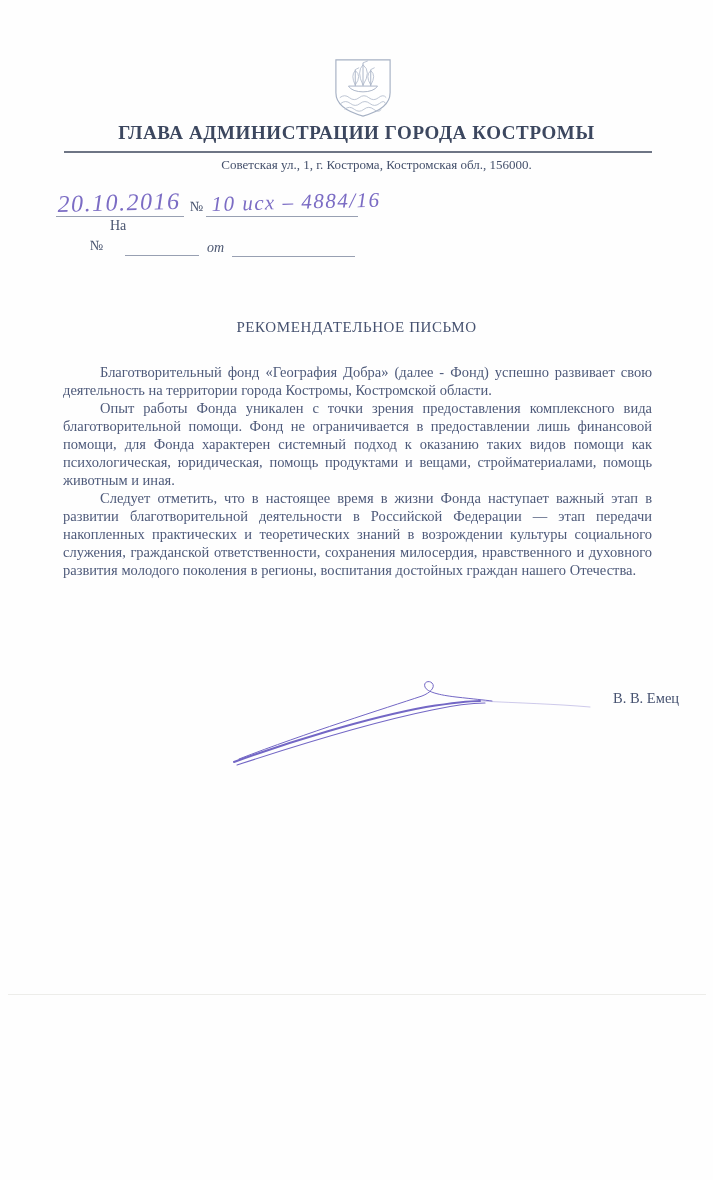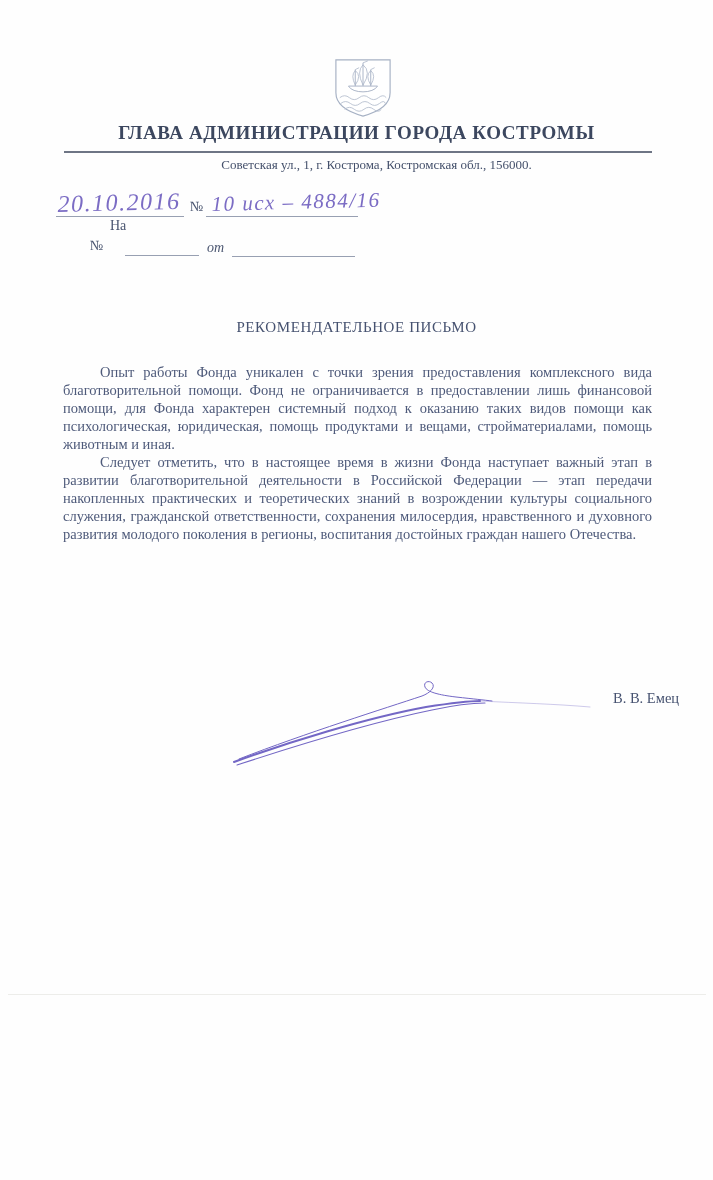--- a/index.html
+++ b/index.html
@@ -103,20 +103,21 @@
 
   <div class="abs na-label">На</div>
   <div class="abs reply-num-sign">№</div>
   <div class="abs u-line u-reply-num"></div>
   <div class="abs ot-label">от</div>
   <div class="abs u-line u-reply-date"></div>
 
   <div class="abs centered letter-title">РЕКОМЕНДАТЕЛЬНОЕ ПИСЬМО</div>
 
   <div class="abs body-text">
+    <p>Благотворительный фонд «География Добра» (далее - Фонд) успешно развивает свою деятельность на территории города Костромы, Костромской области.</p>
     <p>Опыт работы Фонда уникален с точки зрения предоставления комплексного вида благотворительной помощи. Фонд не ограничивается в предоставлении лишь финансовой помощи, для Фонда характерен системный подход к оказанию таких видов помощи как психологическая, юридическая, помощь продуктами и вещами, стройматериалами, помощь животным и иная.</p>
     <p>Следует отметить, что в настоящее время в жизни Фонда наступает важный этап в развитии благотворительной деятельности в Российской Федерации — этап передачи накопленных практических и теоретических знаний в возрождении культуры социального служения, гражданской ответственности, сохранения милосердия, нравственного и духовного развития молодого поколения в регионы, воспитания достойных граждан нашего Отечества.</p>
   </div>
 
   <div class="abs sig-svg">
     <svg width="370" height="100" viewBox="0 0 370 100" fill="none" xmlns="http://www.w3.org/2000/svg">
       <path d="M8,92 C60,73 140,48 200,37 C226,33 242,31 254,31" stroke="#7367c5" stroke-width="2.1" stroke-linecap="round"></path>
       <path d="M11,95 C72,75 152,51 206,40 C229,35 246,33 259,33" stroke="#7367c5" stroke-width="1.1" stroke-linecap="round"></path>
       <path d="M13,89 C80,63 160,38 196,26 C204,23 210,17 206,13 C203,10 197,12 199,17 C201,22 213,25 230,27 C248,29 258,30 266,31" stroke="#7367c5" stroke-width="1" fill="none" stroke-linecap="round"></path>
       <path d="M254,31 C292,33 330,34 364,37" stroke="#7367c5" stroke-width="0.7" opacity="0.5" stroke-linecap="round"></path>

